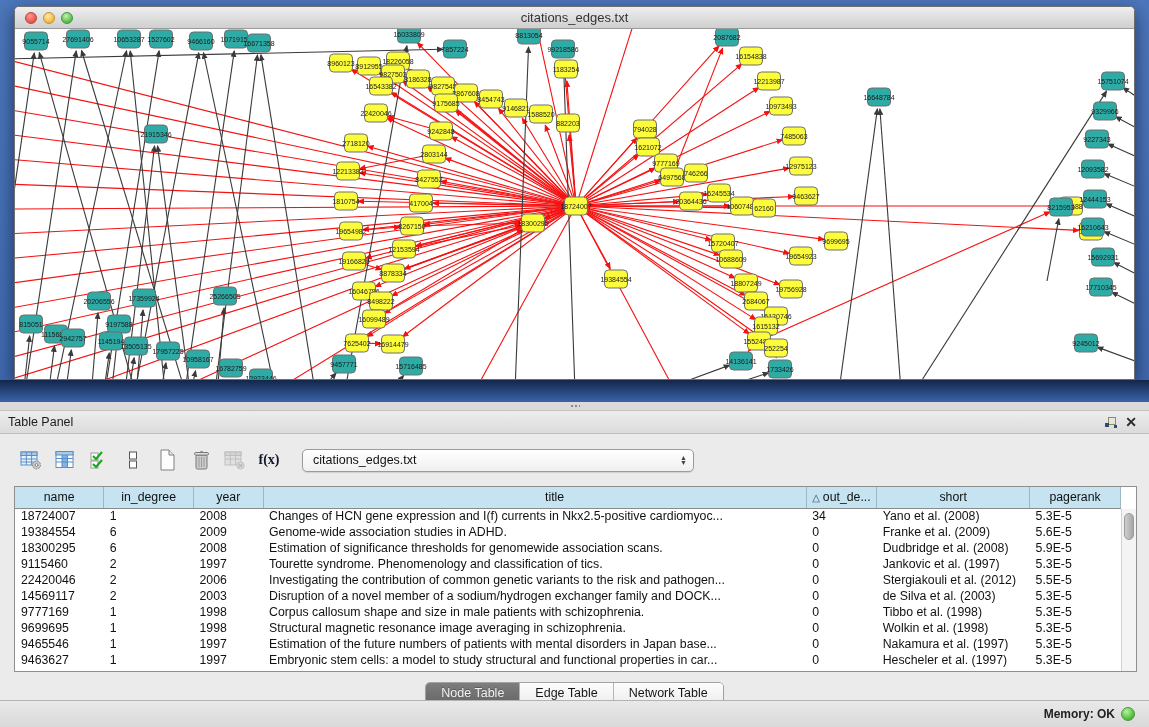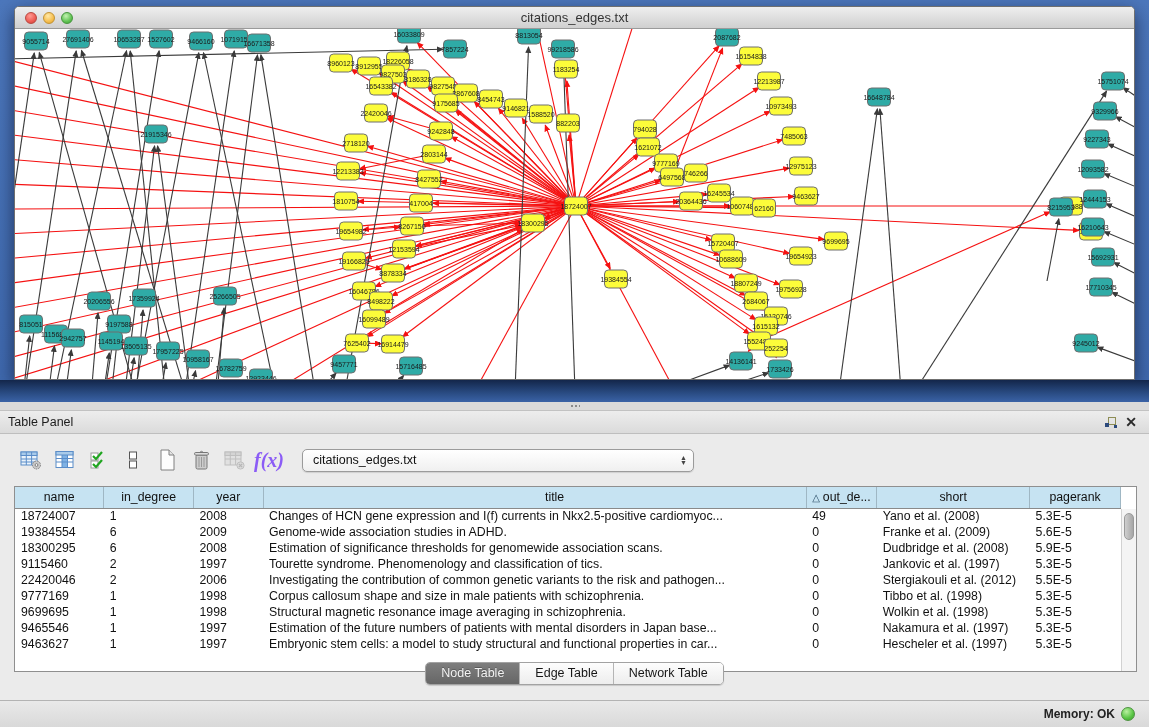--- a/index.html
+++ b/index.html
@@ -44,21 +44,21 @@
     height:23px; background:linear-gradient(180deg,#EDEDED,#DBDBDB);
     border-bottom:1px solid #BEBEBE; display:flex; align-items:center; padding:0 8px;
   }
   .panel-header .ph-title{ font-size:12.5px; color:#1c1c1c; flex:0 0 auto;}
   .panel-header .spacer{ flex:1;}
   .ph-btn{ width:20px; height:16px; display:flex; align-items:center; justify-content:center; cursor:default;}
   .close-x{ font-size:14px; font-weight:bold; color:#2b2b2b; line-height:14px;}
   
   .toolbar{ display:flex; align-items:center; padding:14px 0 8px 18px; }
   .tb-icon{ width:26px; height:24px; margin-right:8px; display:flex; align-items:center; justify-content:center;}
-  .fx{ font-family:"Liberation Serif",serif; font-style:italic; font-weight:bold; font-size:20px; color:#8b5cf6;}
+  .fx{ font-family:"Liberation Serif",serif; font-weight:bold; font-size:14px; color:#0f172a;}
   .combo{
     width:392px; height:23px; margin-left:12px; border:1px solid #9B9B9B; border-radius:5px;
     background:linear-gradient(180deg,#FFFFFF,#F0F0F0);
     display:flex; align-items:center; padding:0 6px 0 10px; font-size:12.5px; color:#111;
     box-shadow:0 1px 1px rgba(0,0,0,.12);
   }
   .combo .c-label{ flex:1; }
   .spinner{ display:flex; flex-direction:column; align-items:center; line-height:5px; color:#444; font-size:7px;}
   
   .table-wrap{
@@ -77,21 +77,21 @@
   .sort-tri{ color:#2b4d66; font-size:10px; margin-right:3px;}
   .vscroll{
     position:absolute; right:0; top:22px; bottom:0; width:15px;
     background:#F4F4F4; border-left:1px solid #D2D2D2;
   }
   .vscroll .thumb{
     position:absolute; left:2px; right:2px; top:4px; height:27px; border-radius:6px;
     background:linear-gradient(90deg,#CFCFCF,#A6A6A6); border:1px solid #9a9a9a;
   }
   
-  .tabbar{ position:absolute; left:0; top:260px; width:100%; display:flex; justify-content:center;}
+  .tabbar{ position:absolute; left:0; top:280px; width:100%; display:flex; justify-content:center;}
   .segmented{ display:flex; border:1px solid #A2A2A2; border-radius:5px; overflow:hidden;
     box-shadow:0 1px 1px rgba(0,0,0,.15); }
   .segment{
     padding:3px 15px 4px 15px; font-size:12.5px; color:#161616;
     background:linear-gradient(180deg,#FDFDFD,#EDEDED); border-right:1px solid #B5B5B5; cursor:default;
   }
   .segment:last-child{ border-right:none;}
   .segment.selected{ background:linear-gradient(180deg,#7E7E7E,#666666); color:#F2F2F2;
     text-shadow:0 -1px 0 rgba(0,0,0,.25);}
   
@@ -802,21 +802,21 @@
             <th style="width: 143px;"><span>short</span></th>
             <th style="width: 85px;"><span>pagerank</span></th>
           </tr>
         </thead>
       <tbody id="tbody">
           <tr>
             <td>18724007</td>
             <td>1</td>
             <td>2008</td>
             <td>Changes of HCN gene expression and I(f) currents in Nkx2.5-positive cardiomyoc...</td>
-            <td>49</td>
+            <td>34</td>
             <td>Yano et al. (2008)</td>
             <td>5.3E-5</td>
           </tr>
           <tr>
             <td>19384554</td>
             <td>6</td>
             <td>2009</td>
             <td>Genome-wide association studies in ADHD.</td>
             <td>0</td>
             <td>Franke et al. (2009)</td>
@@ -841,20 +841,29 @@
             <td>5.3E-5</td>
           </tr>
           <tr>
             <td>22420046</td>
             <td>2</td>
             <td>2006</td>
             <td>Investigating the contribution of common genetic variants to the risk and pathogen...</td>
             <td>0</td>
             <td>Stergiakouli et al. (2012)</td>
             <td>5.5E-5</td>
+          </tr>
+          <tr>
+            <td>14569117</td>
+            <td>2</td>
+            <td>2003</td>
+            <td>Disruption of a novel member of a sodium/hydrogen exchanger family and DOCK...</td>
+            <td>0</td>
+            <td>de Silva et al. (2003)</td>
+            <td>5.3E-5</td>
           </tr>
           <tr>
             <td>9777169</td>
             <td>1</td>
             <td>1998</td>
             <td>Corpus callosum shape and size in male patients with schizophrenia.</td>
             <td>0</td>
             <td>Tibbo et al. (1998)</td>
             <td>5.3E-5</td>
           </tr>

